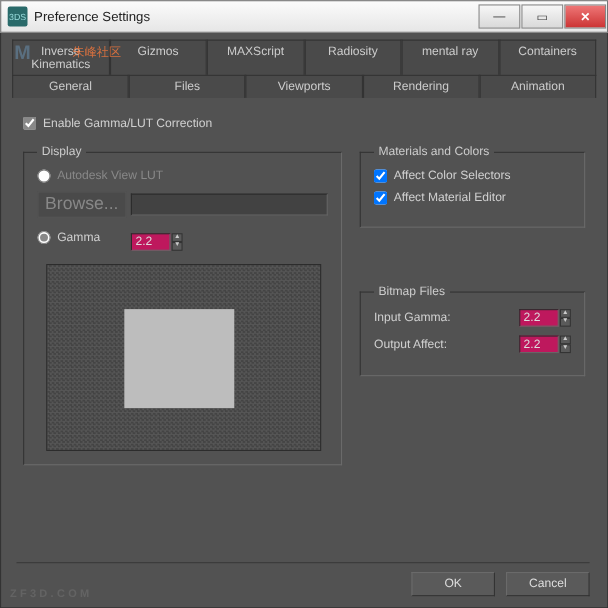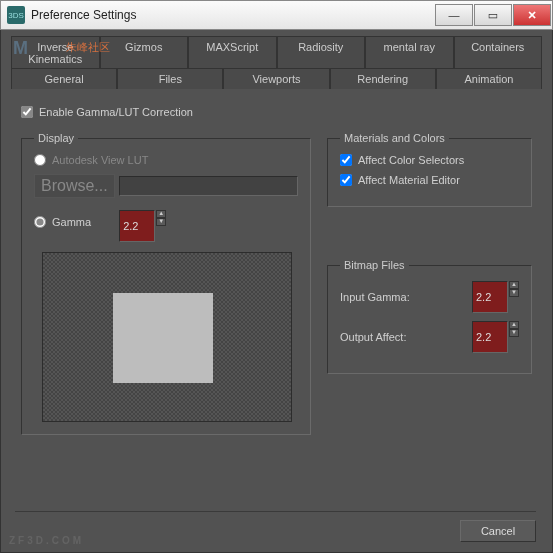--- a/index.html
+++ b/index.html
@@ -40,21 +40,21 @@
 .radio-row { display:flex; align-items:center; gap:6px; margin-bottom:8px; }
 .radio-row input[type=radio] { accent-color:#888; width:12px; height:12px; }
 .radio-row.disabled { color:#888; }
 
 .browse-row { display:flex; align-items:center; gap:4px; margin-bottom:12px; }
 .browse-btn { background:#4a4a4a; border:1px solid #555; color:#888; font-size:16px; padding:2px 6px; cursor:default; }
 .browse-input { flex:1; height:20px; background:#424242; border:1px solid #2c2c2c; border-bottom-color:#666; border-right-color:#666; }
 
 .gamma-row { display:flex; align-items:center; gap:28px; margin-bottom:10px; }
 .spinner { display:inline-flex; align-items:stretch; }
-.spinner input { width:36px; height:32px; background:#7f1d1d; border:1px solid #2c2c2c; color:#ddd; font-size:11px; padding:0 3px; border-bottom-color:#666; border-right-color:#666; }
+.spinner input { width:36px; height:16px; background:#be185d; border:1px solid #2c2c2c; color:#ddd; font-size:11px; padding:0 3px; border-bottom-color:#666; border-right-color:#666; }
 .spin-btns { display:flex; flex-direction:column; margin-left:1px; }
 .spin-btns span { width:10px; height:8px; background:#5a5a5a; border:1px solid #333; font-size:6px; line-height:5px; text-align:center; color:#ccc; cursor:pointer; }
 
 .gamma-preview { width:250px; height:170px; background:repeating-conic-gradient(#444 0 25%, #555 0 50%) 0 0/4px 4px; border:1px solid #2c2c2c; position:relative; margin-left:8px; }
 .gamma-preview .swatch { position:absolute; left:70px; top:40px; width:100px; height:90px; background:#bdbdbd; }
 
 .mc-row { display:flex; align-items:flex-end; gap:6px; margin-bottom:8px; }
 .mc-row input { width:12px; height:12px; }
 
 .bf-row { display:flex; align-items:center; justify-content:space-between; margin-bottom:8px; }
@@ -172,15 +172,16 @@
                   <span>▼</span>
                 </div>
             </div>
           </div>
         </fieldset>
       </div>
     </div>
   </div>
 
   <div class="footer">
+    <button>OK</button>
     <button>Cancel</button>
   </div>
 </div>
 
 </body></html>

